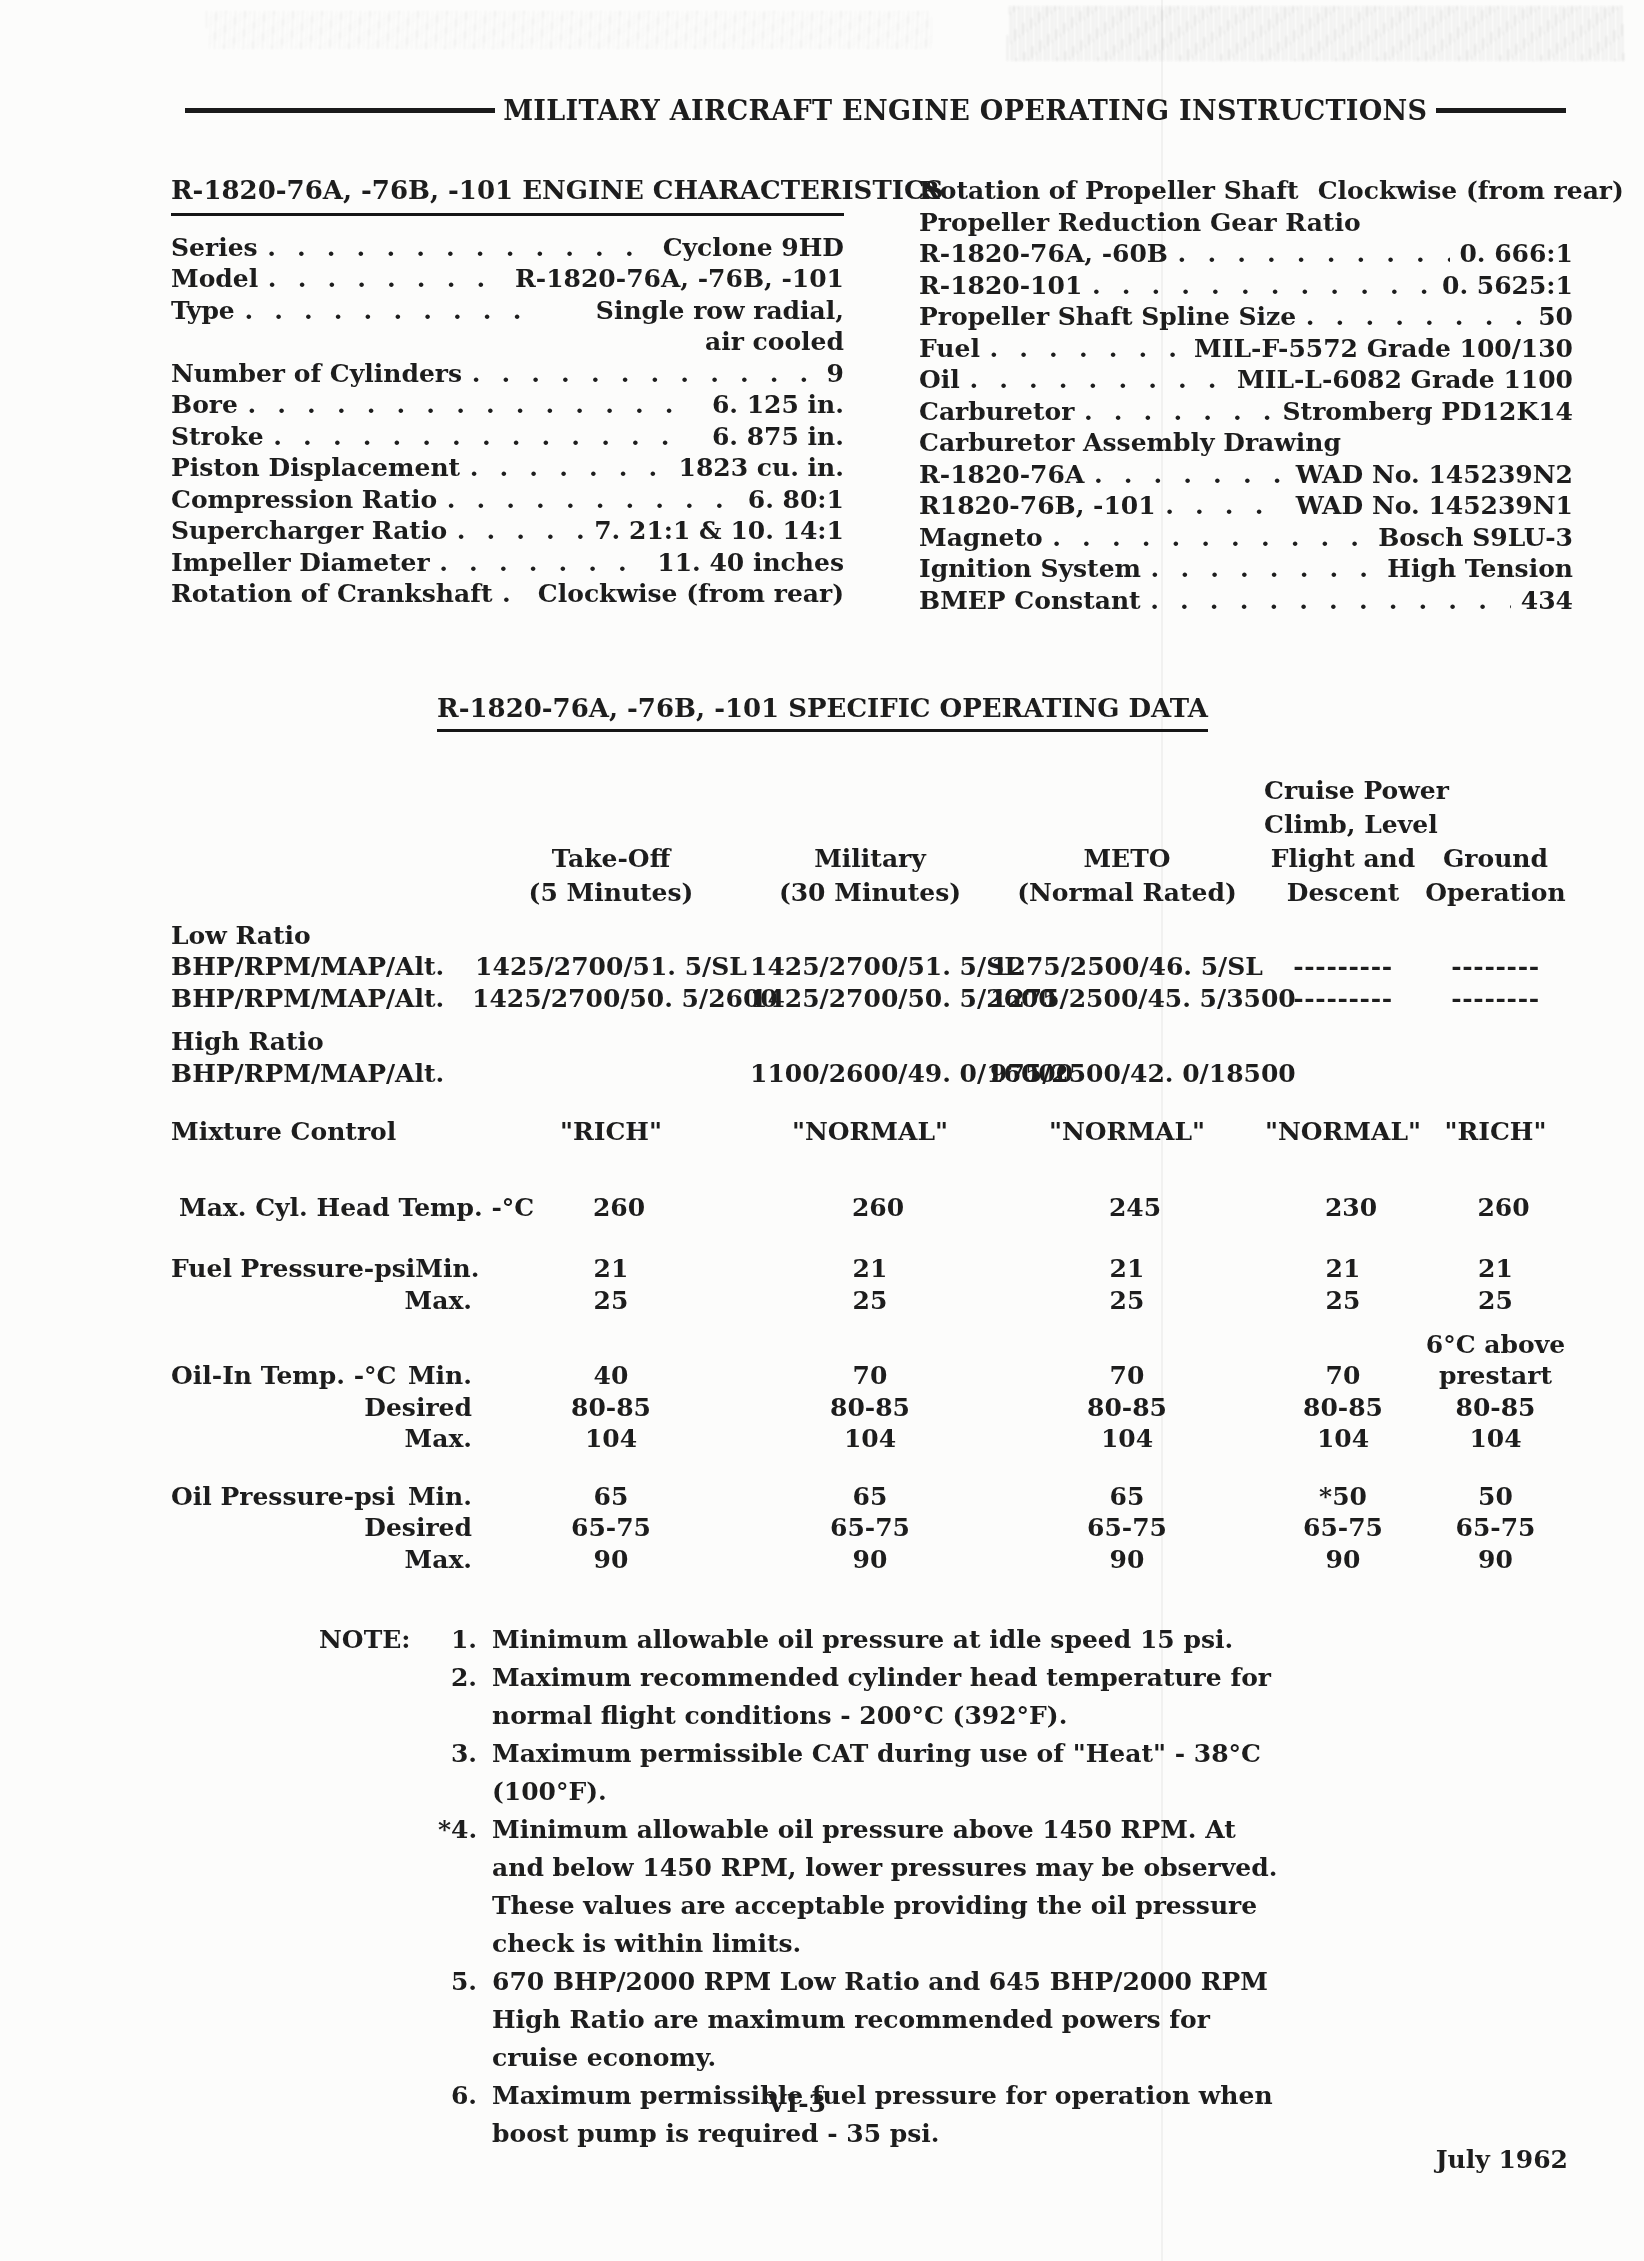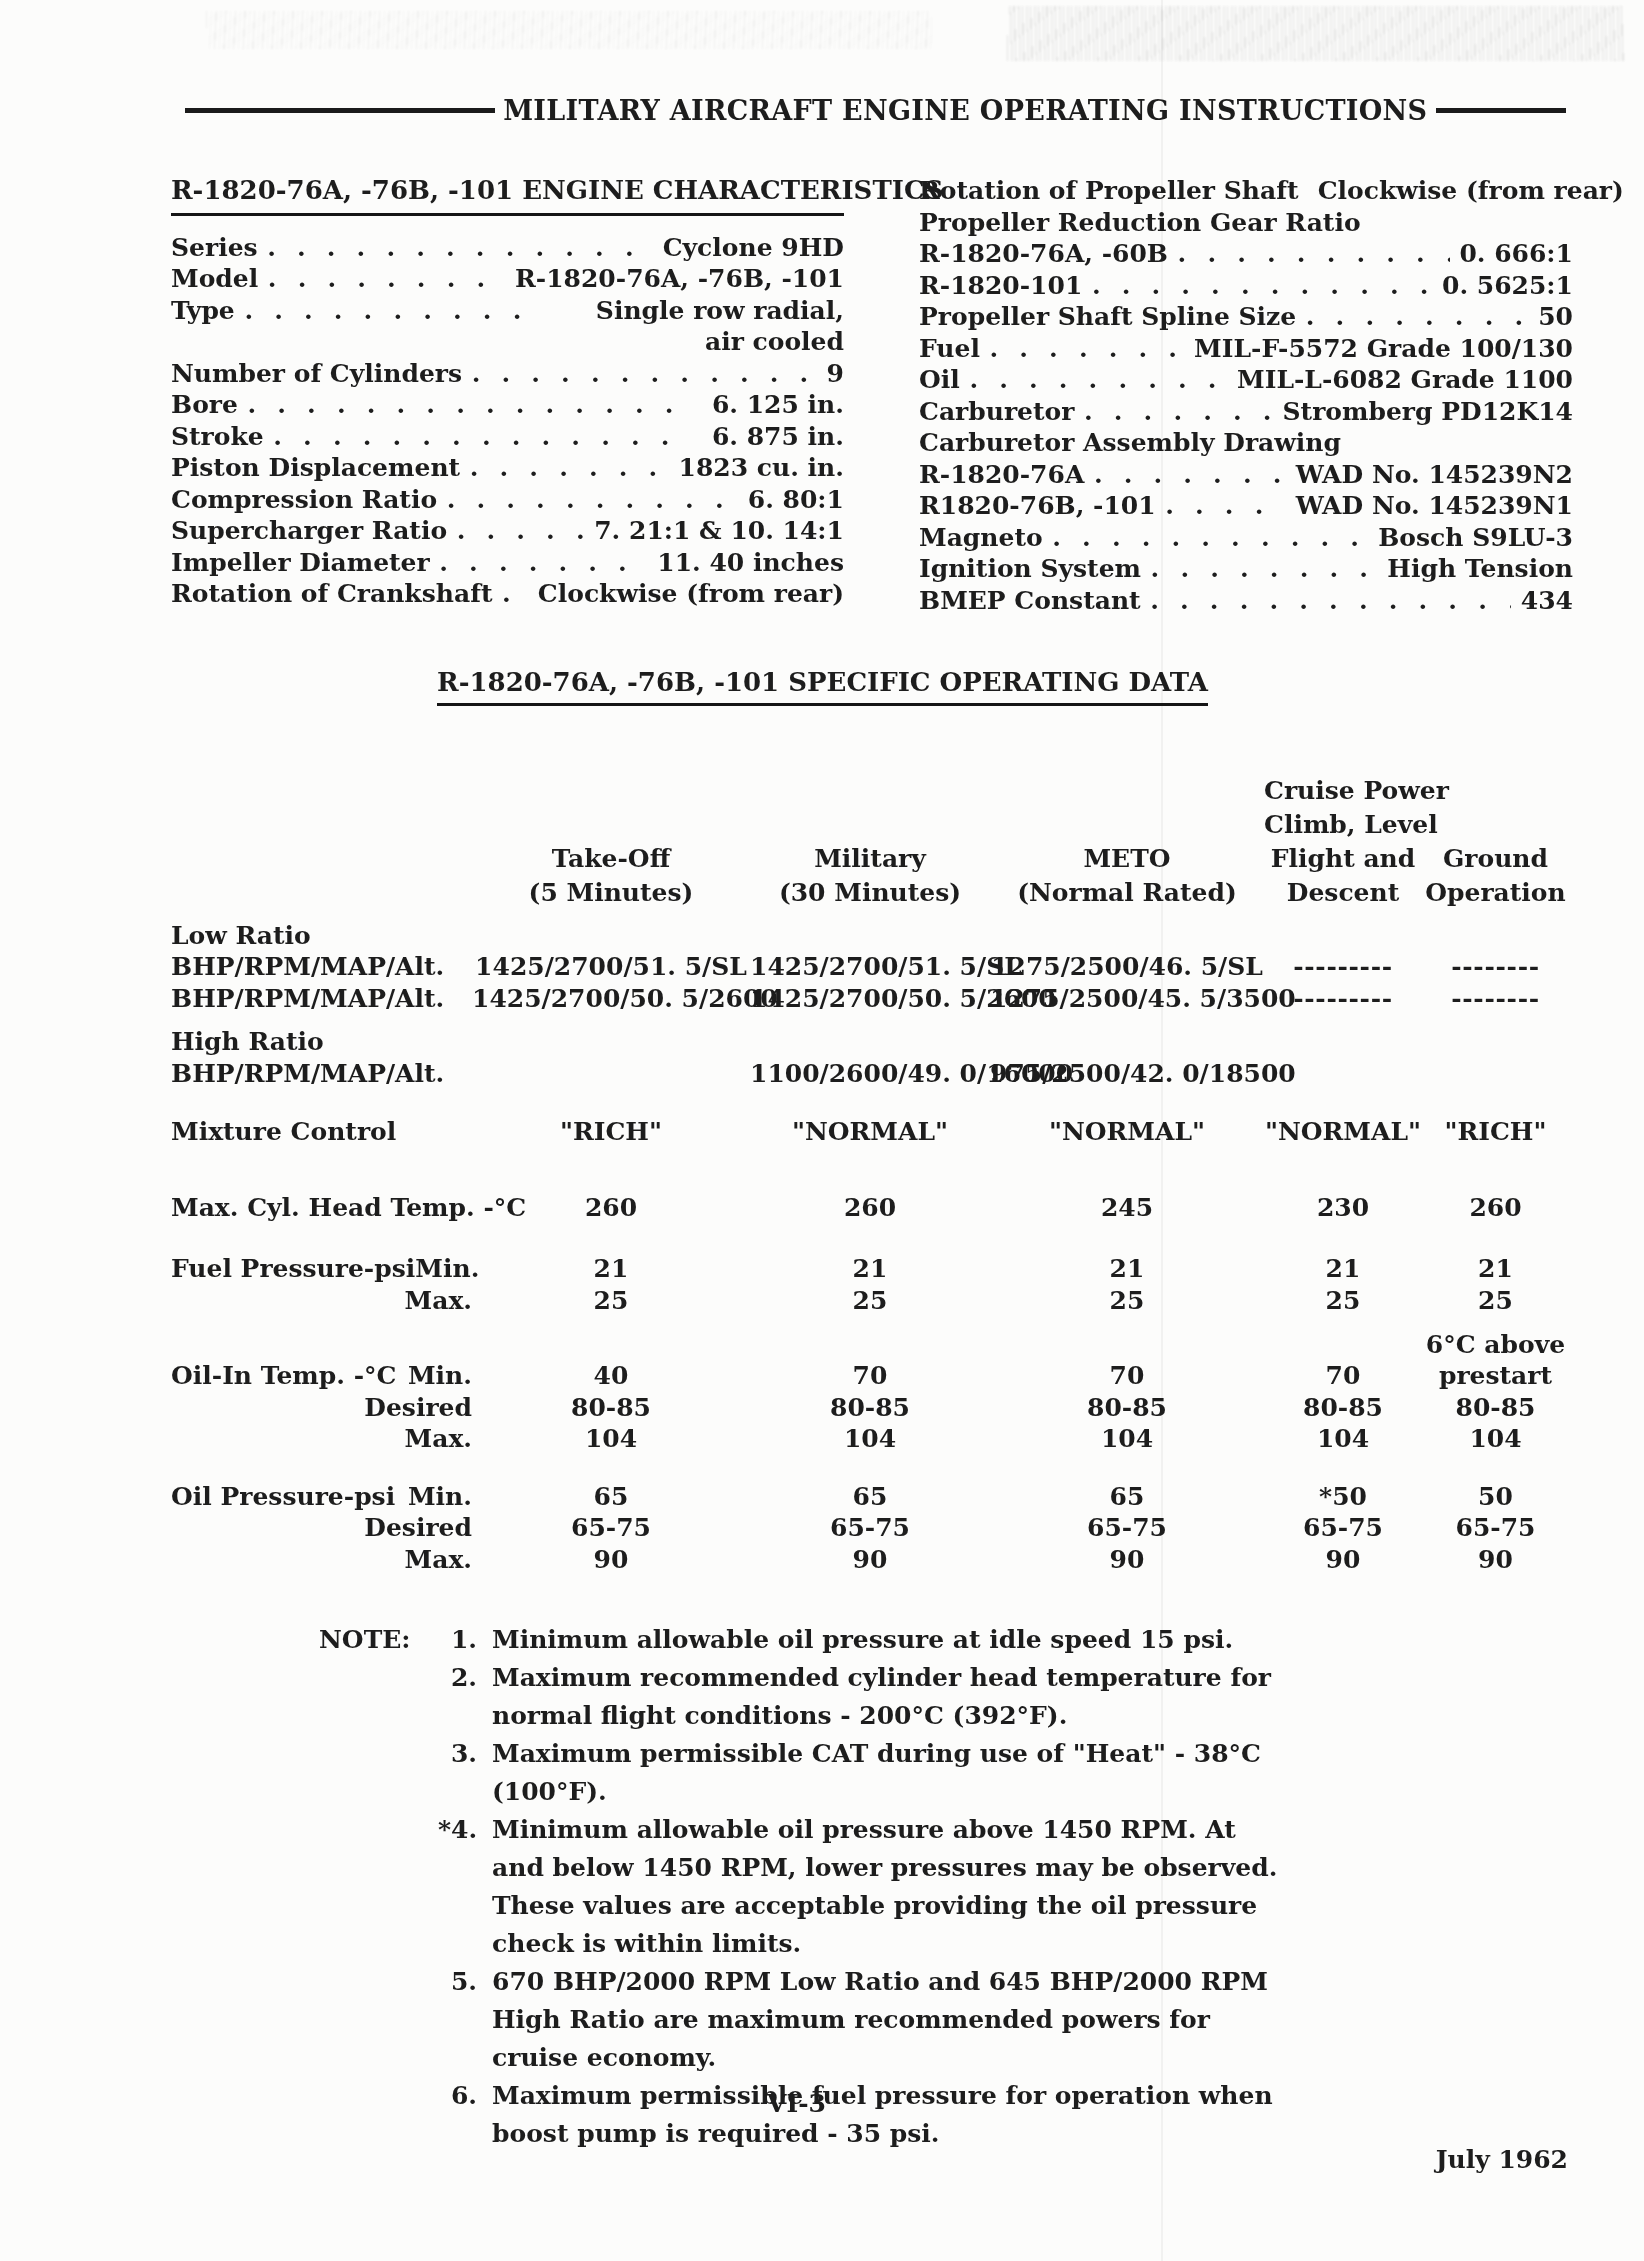--- a/index.html
+++ b/index.html
@@ -31,36 +31,36 @@
   .chars{position:absolute;top:175px;left:171px;width:1402px;}
   .col-left{position:absolute;left:0;top:0;width:673px;}
   .col-right{position:absolute;left:748px;top:0;width:654px;}
   .char-title{font-size:26px;border-bottom:3.4px solid #161616;padding-bottom:7.5px;margin-bottom:16.4px;white-space:nowrap;}
   .crow{display:flex;align-items:baseline;font-size:25px;line-height:31.5px;}
   .crow .lbl{white-space:nowrap;}
   .crow .dots{flex:1 1 auto;min-width:0;overflow:hidden;white-space:nowrap;margin:0 9.6px;letter-spacing:6.2px;}
   .crow .val{white-space:nowrap;text-align:right;}
 
   
-  .opdata-title-wrap{position:absolute;top:667px;left:0;width:1645px;text-align:center;}
+  .opdata-title-wrap{position:absolute;top:693px;left:0;width:1645px;text-align:center;}
   .opdata-title{display:inline-block;font-size:26px;border-bottom:3.4px solid #161616;padding-bottom:6.2px;white-space:nowrap;}
 
   .optable{position:absolute;top:774px;left:171px;width:1398px;font-size:25px;}
   .trow{display:grid;grid-template-columns:301px 278px 240px 274px 158px 147px;align-items:end;line-height:31.5px;}
   .trow .tc{text-align:center;white-space:nowrap;}
   .trow .tl{display:flex;justify-content:space-between;align-items:baseline;white-space:nowrap;}
   .trow .tl.end{justify-content:flex-end;}
   .thead{line-height:34px;}
   .thead .tc{white-space:nowrap;}
   .gap14{margin-top:9.6px;}
   .gap18{margin-top:12.3px;}
   .gap40{margin-top:27px;}
   .gap44{margin-top:30px;}
   .gap46{margin-top:26px;}
-  .gap64{margin-top:44px;}
+  .gap64{margin-top:44px;margin-left:8px;}
   .dash{letter-spacing:0.7px;}
 
   
   .notes{position:absolute;top:1621px;left:319px;font-size:25px;line-height:38px;}
   .note-heading{position:absolute;left:0;top:0;white-space:nowrap;}
   .note-list{margin-left:119px;}
   .note{display:grid;grid-template-columns:39px 795px;column-gap:15px;}
   .nmark{text-align:right;white-space:nowrap;}
 
   

